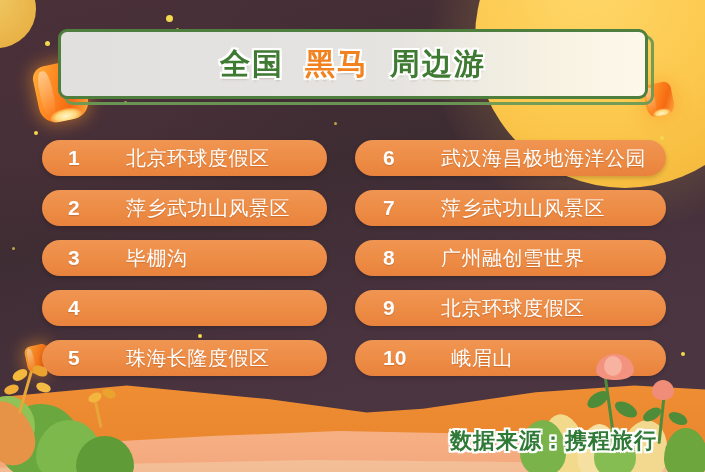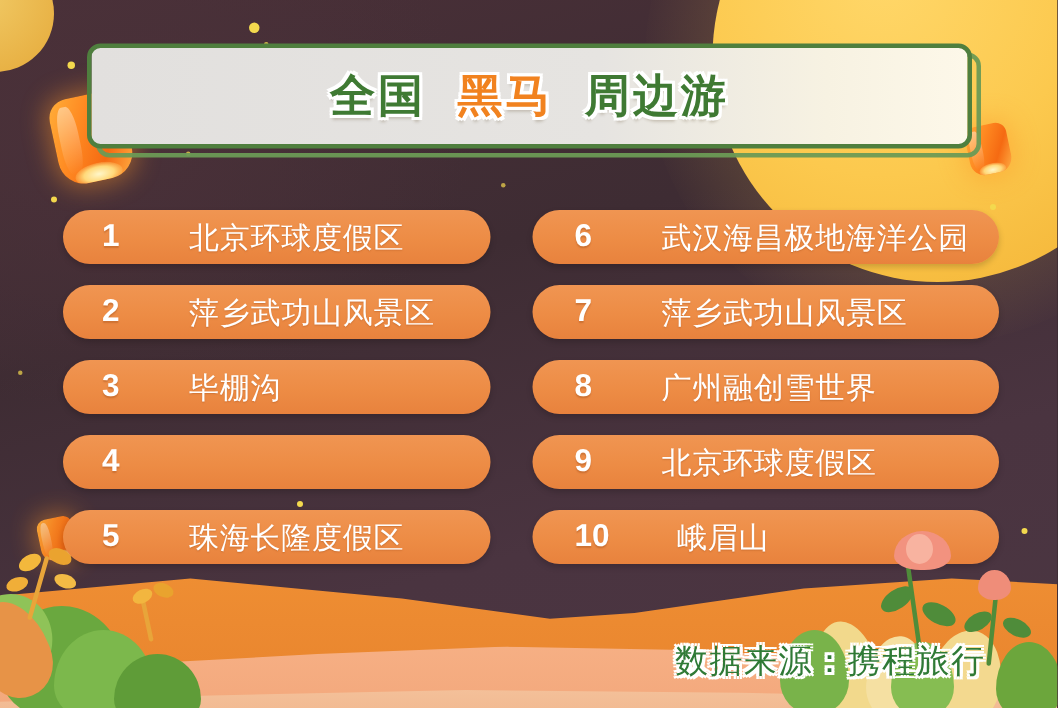--- a/index.html
+++ b/index.html
@@ -122,21 +122,21 @@
   
   .leafgroup{position:absolute;}
   .blob{position:absolute;border-radius:50% 50% 46% 46%/60% 60% 40% 40%;}
   .sprig{position:absolute;width:3px;border-radius:2px;background:#e8a53a;}
   .petal{position:absolute;border-radius:50%;}
   .stem{position:absolute;width:3px;background:#4f8c3a;border-radius:2px;}
 
   
   .source{
     position:absolute;right:48px;bottom:16px;
-    font-size:22px;font-weight:normal;color:#2f7a36;letter-spacing:1px;
+    font-size:22px;font-weight:bold;color:#2f7a36;letter-spacing:1px;
     text-shadow:
       -2px 0 #fff,2px 0 #fff,0 -2px #fff,0 2px #fff,
       -2px -2px #fff,2px -2px #fff,-2px 2px #fff,2px 2px #fff;
     text-align: right;
   }
 </style>
 </head>
 <body>
 
 <div id="poster">

